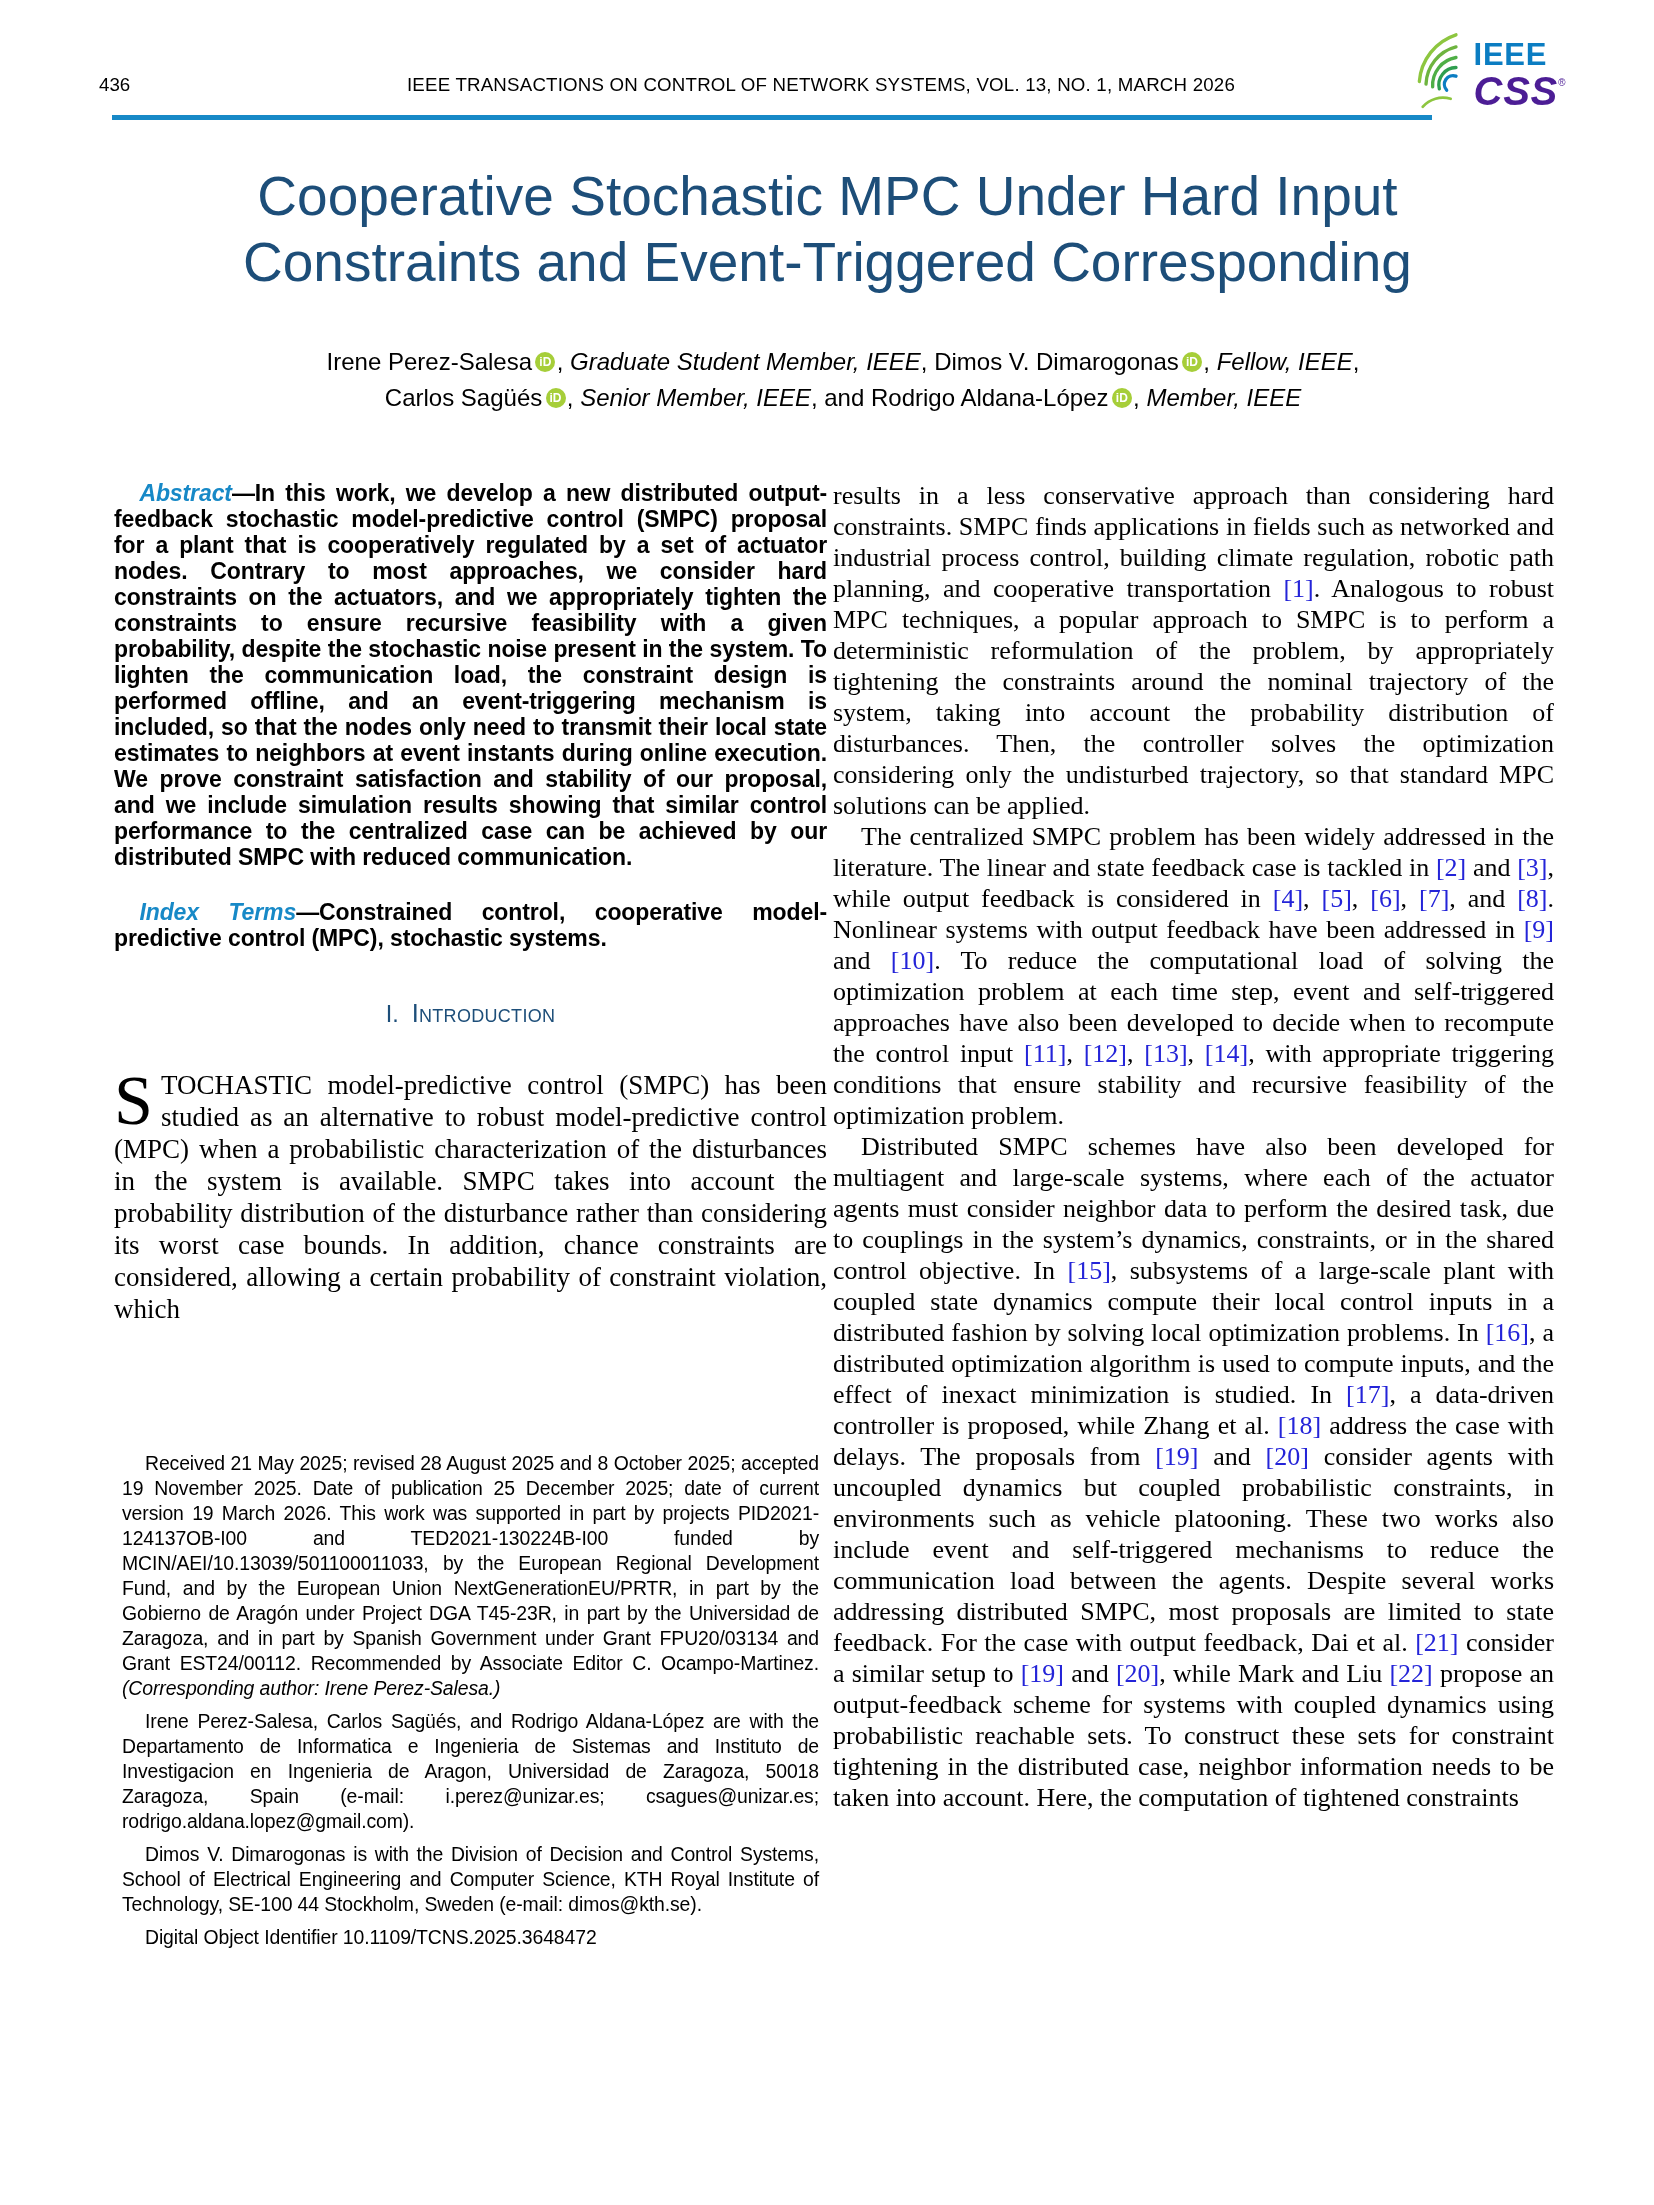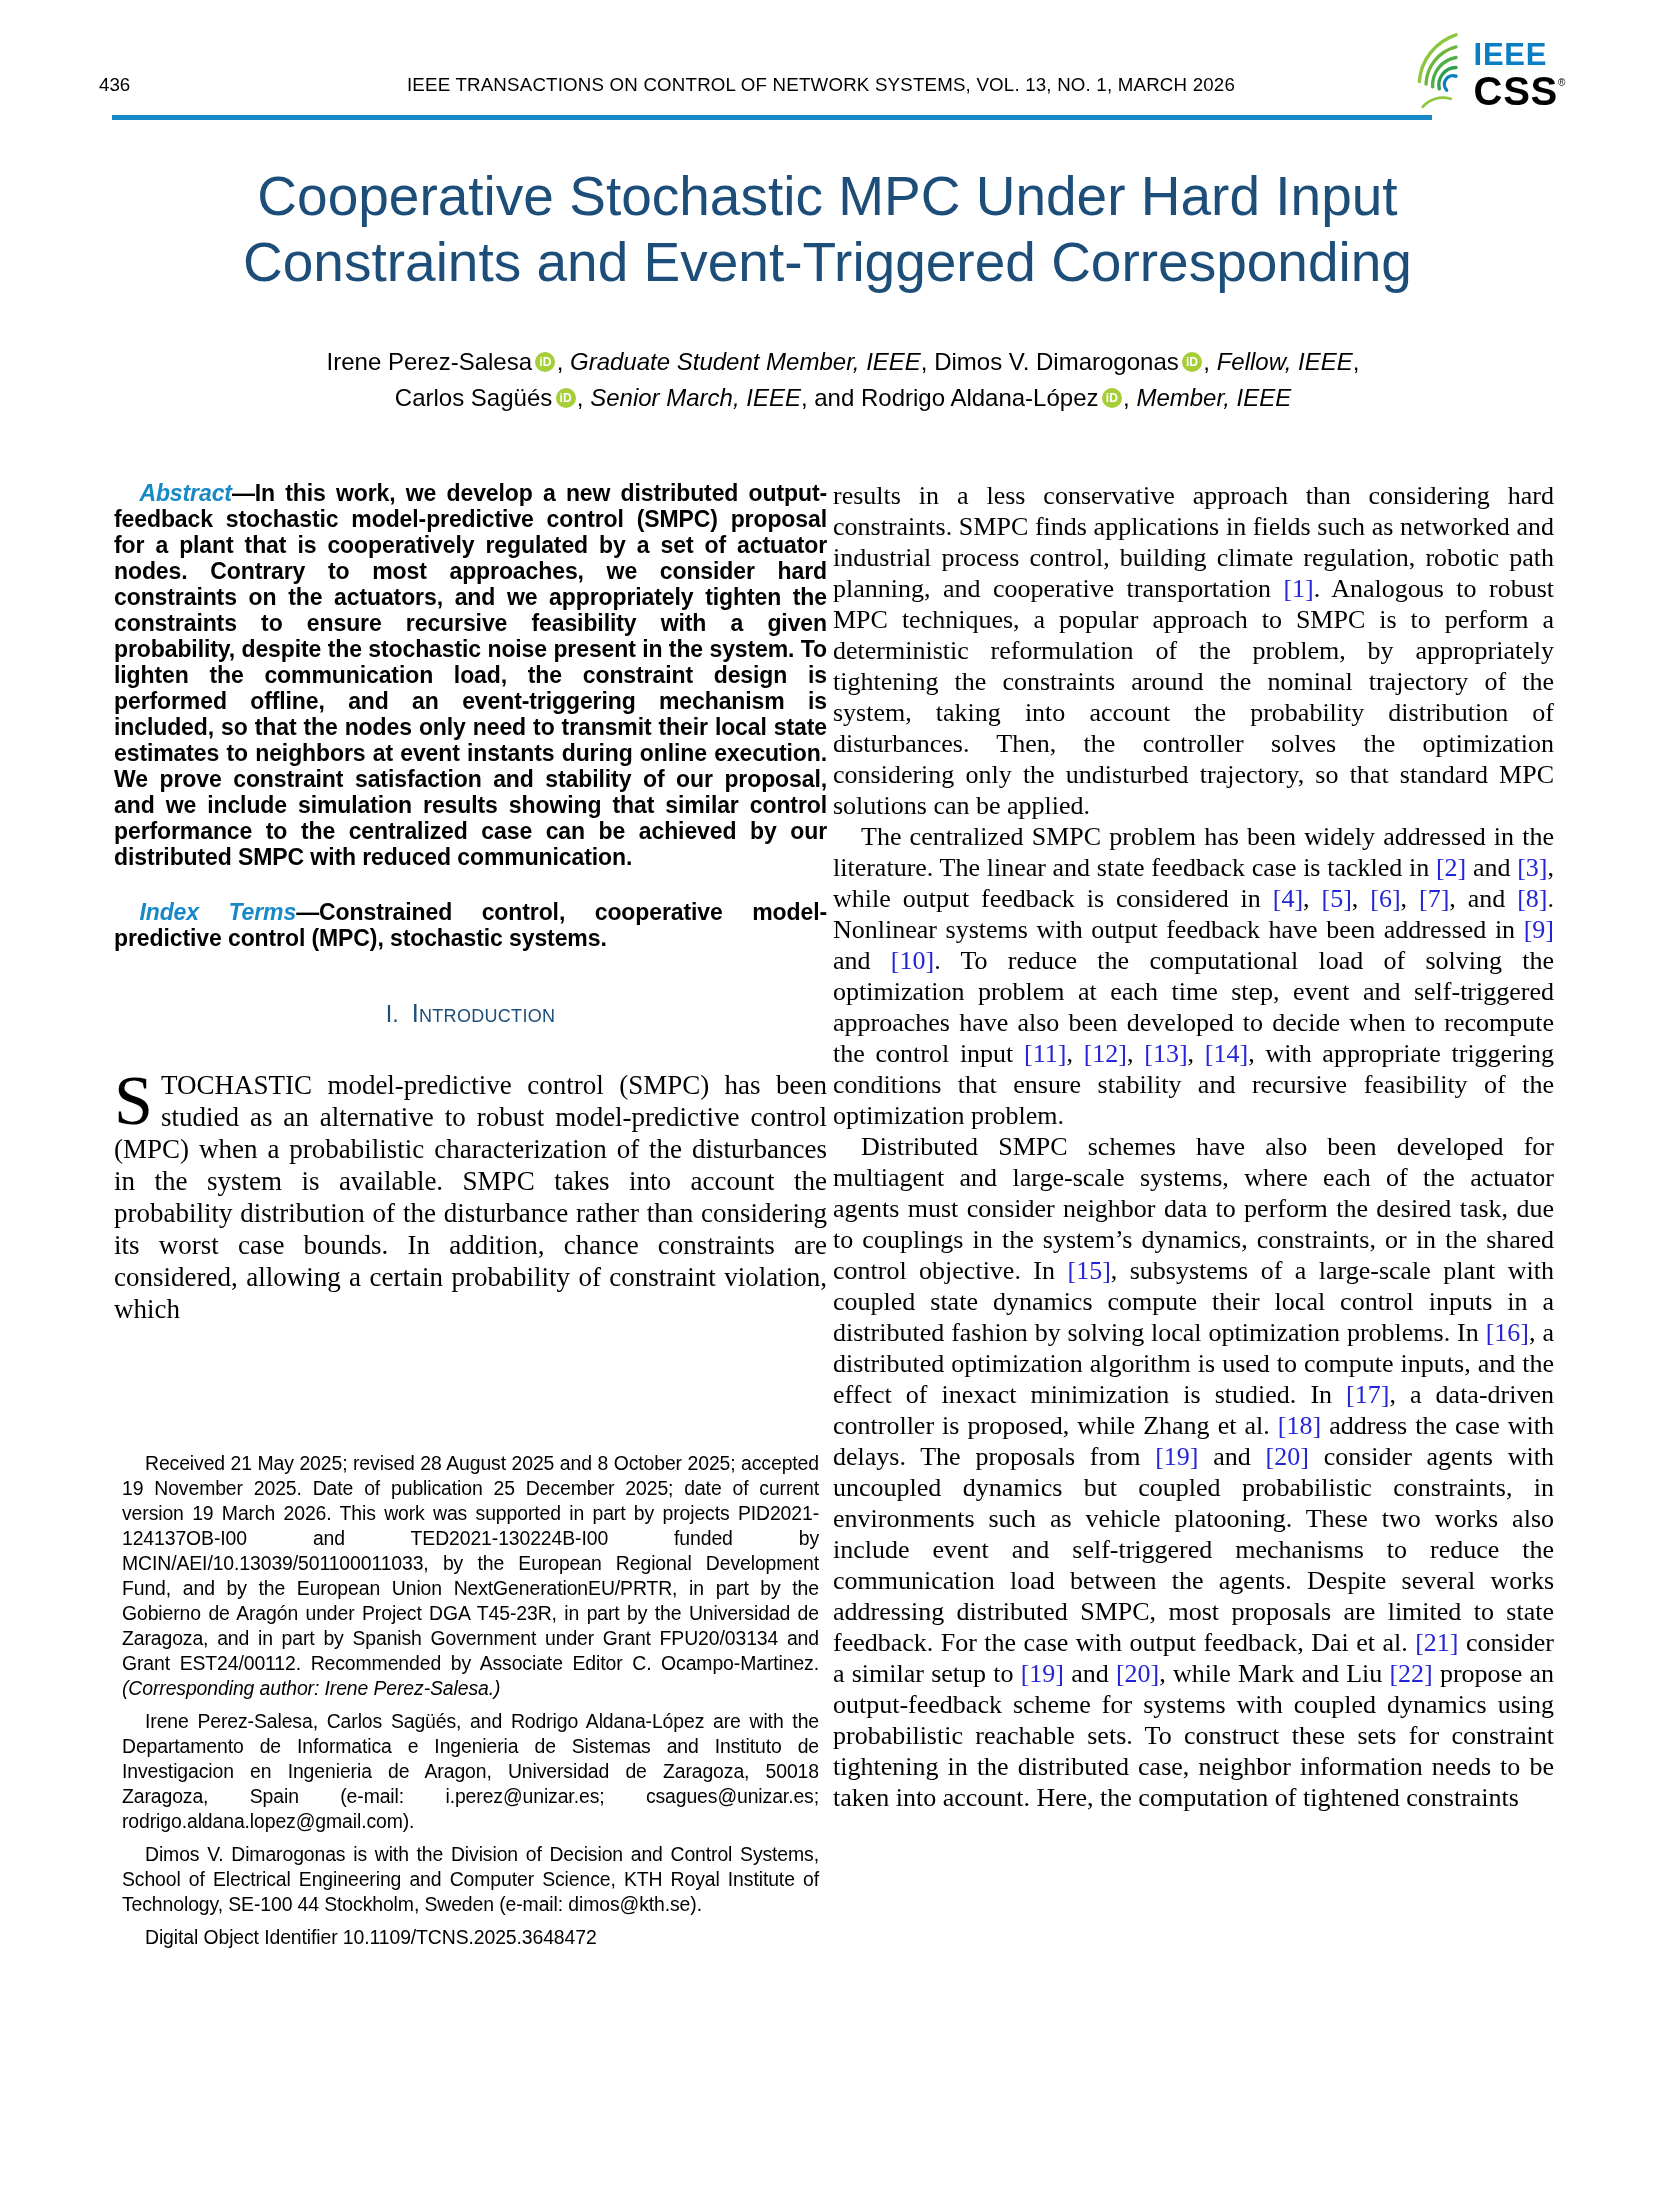--- a/index.html
+++ b/index.html
@@ -99,29 +99,29 @@
         <path d="M60 4  A 80 80 0 0 0 5 74" stroke="#8dc63f" stroke-width="5"></path>
         <path d="M60 22 A 60 60 0 0 0 15 78" stroke="#6eb43f" stroke-width="5"></path>
         <path d="M60 38 A 42 42 0 0 0 25 82" stroke="#4faf46" stroke-width="5"></path>
         <path d="M60 53 A 26 26 0 0 0 35 85" stroke="#2f9e4f" stroke-width="5"></path>
         <path d="M60 66 A 13 13 0 0 0 46 87" stroke="#0b7dc2" stroke-width="5"></path>
         <path d="M52 100 A 40 40 0 0 0 10 112" stroke="#8dc63f" stroke-width="4"></path>
       </g>
     </svg>
     <div class="logo-text">
       <span class="logo-ieee" style="color: rgb(11, 125, 194);">IEEE</span>
-      <span class="logo-css" style="color: #000000;"><span>CSS</span><sup class="logo-reg">®</sup></span>
+      <span class="logo-css" style="color: #4c1d95; font-style: italic;"><span>CSS</span><sup class="logo-reg">®</sup></span>
     </div>
   </div>
 
   <div class="title" style="color: rgb(29, 78, 121);">Cooperative Stochastic MPC Under Hard Input Constraints and Event-Triggered Corresponding</div>
 
   <div class="authors">
     <div>Irene Perez-Salesa<span class="orcid" style="background: rgb(166, 206, 57);">iD</span>, <em>Graduate Student Member, IEEE</em>, Dimos V. Dimarogonas<span class="orcid" style="background: rgb(166, 206, 57);">iD</span>, <em>Fellow, IEEE</em>,</div>
-    <div>Carlos Sagüés<span class="orcid" style="background: rgb(166, 206, 57);">iD</span>, <em>Senior March, IEEE</em>, and Rodrigo Aldana-López<span class="orcid" style="background: rgb(166, 206, 57);">iD</span>, <em>Member, IEEE</em></div>
+    <div>Carlos Sagüés<span class="orcid" style="background: rgb(166, 206, 57);">iD</span>, <em>Senior Member, IEEE</em>, and Rodrigo Aldana-López<span class="orcid" style="background: rgb(166, 206, 57);">iD</span>, <em>Member, IEEE</em></div>
   </div>
 
   <div class="col col-left">
     <p class="abstract-par"><span class="lead-label" style="color: rgb(23, 137, 199);">Abstract</span><span>—In this work, we develop a new distributed output-feedback stochastic model-predictive control (SMPC) proposal for a plant that is cooperatively regulated by a set of actuator nodes. Contrary to most approaches, we consider hard constraints on the actuators, and we appropriately tighten the constraints to ensure recursive feasibility with a given probability, despite the stochastic noise present in the system. To lighten the communication load, the constraint design is performed offline, and an event-triggering mechanism is included, so that the nodes only need to transmit their local state estimates to neighbors at event instants during online execution. We prove constraint satisfaction and stability of our proposal, and we include simulation results showing that similar control performance to the centralized case can be achieved by our distributed SMPC with reduced communication.</span></p>
 
     <p class="abstract-par index-par"><span class="lead-label" style="color: rgb(23, 137, 199);">Index Terms</span><span>—Constrained control, cooperative model-predictive control (MPC), stochastic systems.</span></p>
 
     <div class="sec-heading" style="color: rgb(29, 78, 121);">
       <span>I.</span>&nbsp;
       <span class="sc">Introduction</span>

